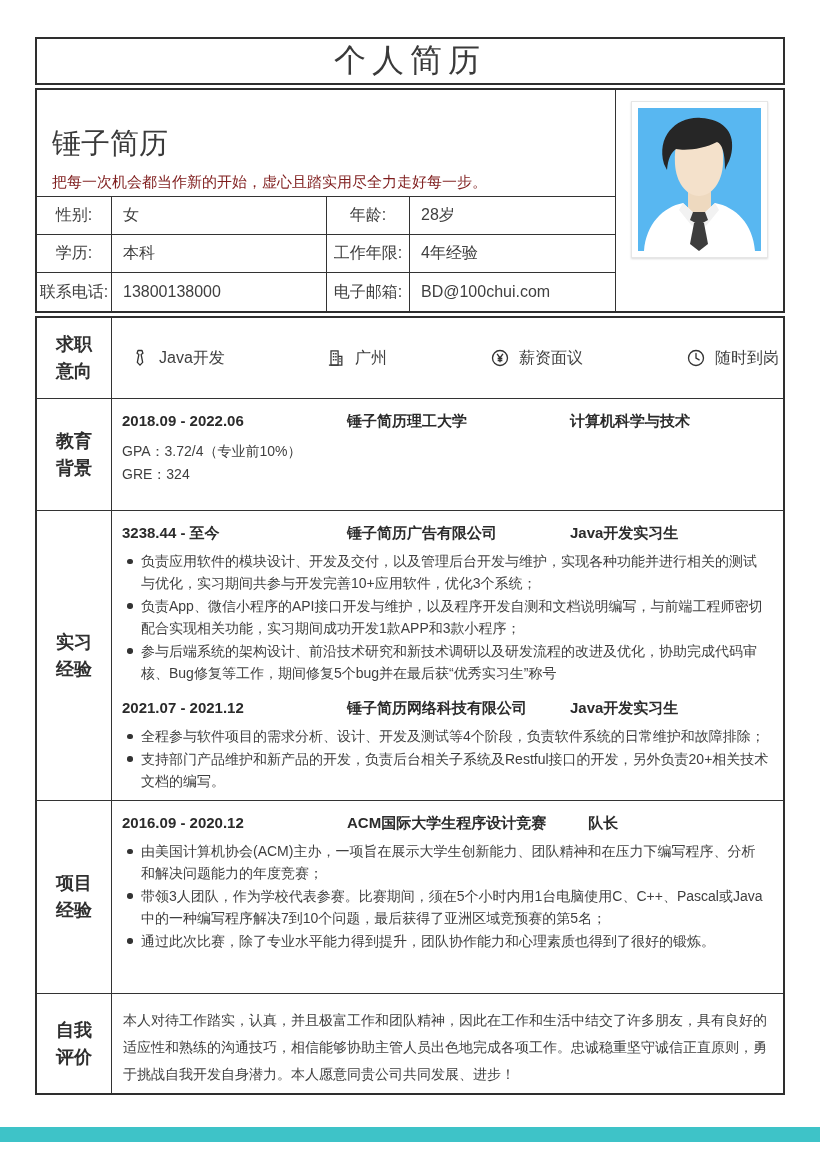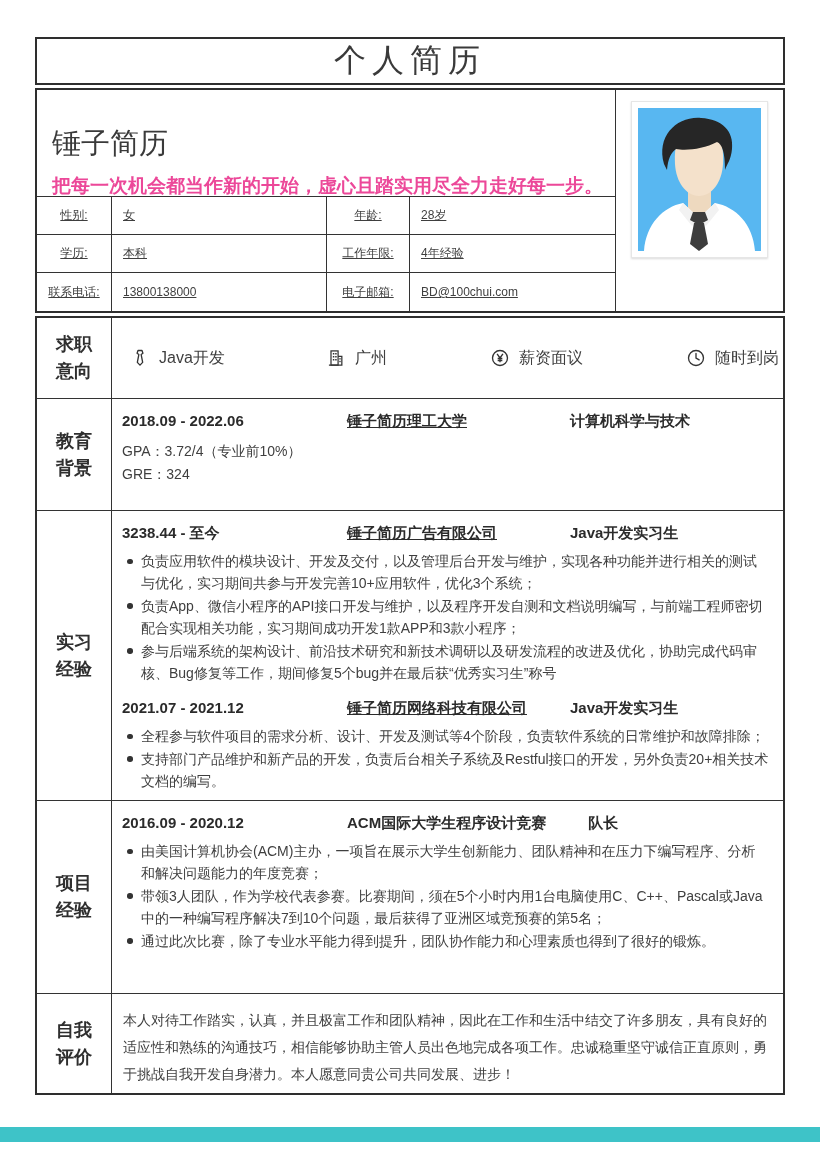--- a/index.html
+++ b/index.html
@@ -10,24 +10,24 @@
   
   .title-box { width:750px; height:48px; border:2px solid #2e2e2e; display:flex;
     align-items:center; justify-content:center; margin-bottom:3px; }
   .title-box h1 { font-size:32px; font-weight:500; color:#3a3a3a; letter-spacing:6px; }
 
   
   .header-box { width:750px; height:225px; border:2px solid #2e2e2e; display:flex; }
   .header-left { width:578px; display:flex; flex-direction:column; }
   .name-block { height:84px; padding:12px 0 0 15px;margin-top:22px; }
   .name { font-size:29px; font-weight:500; color:#3a3a3a; }
-  .tagline { font-size:19px; margin-top:9px; color:#ec4899;font-weight:bold; }
+  .tagline { font-size:15px; margin-top:9px; color:#7f1d1d; }
   .info-grid { flex:1; display:grid; grid-template-columns:75px 215px 83px 1fr;
     grid-auto-rows:1fr; border-top:1px solid #333; }
-  .cell { display:flex; align-items:center; font-size:12px; border-bottom:1px solid #333;text-decoration:underline; }
+  .cell { display:flex; align-items:center; font-size:16px; border-bottom:1px solid #333; }
   .cell.last-row { border-bottom:none; }
   .cell.lbl { justify-content:center; border-right:1px solid #333; }
   .cell.val { padding-left:11px; }
   .cell.val.mid { border-right:1px solid #333; }
   .photo-cell { flex:1; border-left:1px solid #333; display:flex; align-items:flex-start;
     justify-content:center; padding-top:11px; }
   .photo-frame { width:137px; height:157px; background:#fff; border:1px solid #e6e6e6;
     box-shadow:0 1px 2px rgba(0,0,0,.15); padding:6px; }
   .photo-frame svg { display:block; width:123px; height:143px; }
 
@@ -49,21 +49,21 @@
   
   .intent-grid { height:100%; display:grid; grid-template-columns:196px 164px 196px 1fr;
     align-items:center; padding-left:18px; }
   .intent-item { display:flex; align-items:center; gap:9px; font-size:16px; }
   .intent-item svg { flex:none; }
 
   
   .sec-pad { padding:13px 14px 0 10px; }
   .entry-head { display:flex; font-size:15px; font-weight:bold; color:#2b2b2b; }
   .entry-head .c1 { width:225px; }
-  .entry-head .c2 { width:223px;text-decoration:underline; }
+  .entry-head .c2 { width:223px; }
   .entry-head .gap40 { margin-left:42px; }
   .detail-line { font-size:14px; line-height:23px; }
   .edu-details { margin-top:9px; }
   ul.bullets { list-style:none; margin-top:7px; }
   ul.bullets li { position:relative; padding-left:19px; font-size:14px; line-height:22.4px; }
   ul.bullets li::before { content:""; position:absolute; left:5px; top:8.5px; width:5.5px;
     height:5.5px; border-radius:50%; background:#333; }
   .entry + .entry { margin-top:15px; }
 
   .eval-text { padding:13px 15px 0 11px; font-size:14px; line-height:27px; }

